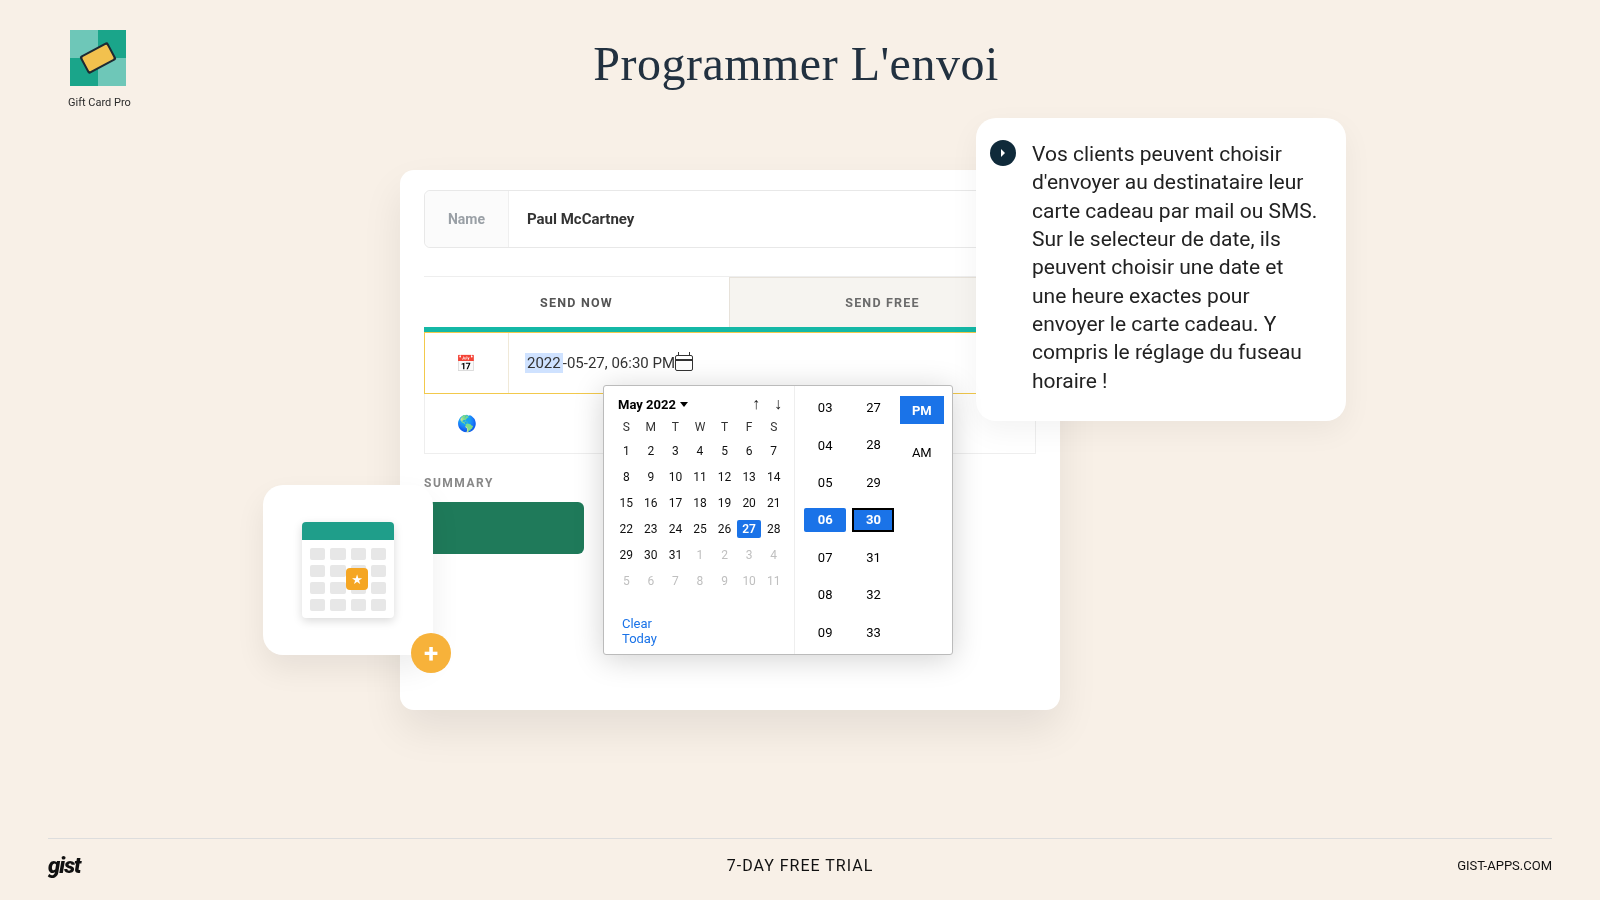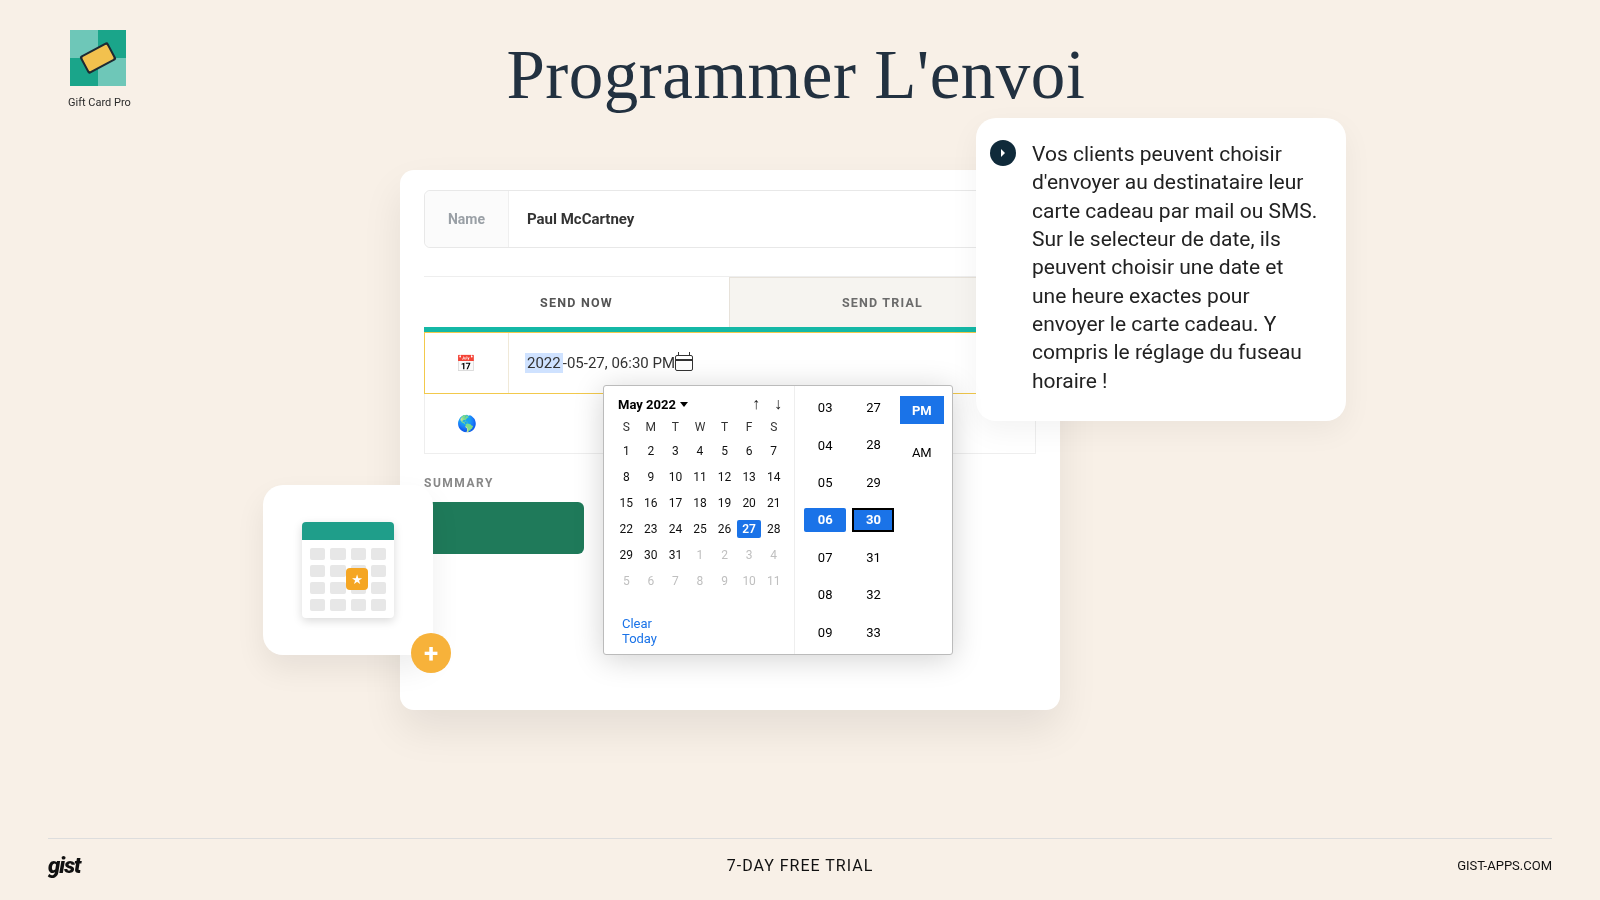--- a/index.html
+++ b/index.html
@@ -27,21 +27,21 @@
     margin-top: 6px;
     white-space: nowrap;
   }
 
   
   .main-heading {
     position: absolute;
     left: 0; right: 8px;
     top: 36px;
     text-align: center;
-    font-size: 69px;
+    font-size: 48px;
     font-weight: 500;
     color: #223140;
     letter-spacing: 0.5px;
     font-family: Georgia, "Times New Roman", serif;
   }
 
   
   .app-card {
     position: absolute;
     left: 400px;
@@ -348,21 +348,21 @@
 <h1 class="main-heading">Programmer L'envoi</h1>
 
 <div class="app-card">
   <div class="name-row">
     <div class="name-label-cell">Name</div>
     <div class="name-value-cell">Paul McCartney</div>
   </div>
 
   <div class="send-tabs">
     <div class="send-tab">SEND NOW</div>
-    <div class="send-tab active">SEND TRIAL</div>
+    <div class="send-tab active">SEND FREE</div>
   </div>
 
   <div class="date-input-row">
     <div class="date-icon-cell">📅</div>
     <div class="date-value-cell">
       <span class="date-text">
         <span class="hl">2022</span><span>-05-27, 06:30 PM</span>
       </span>
       <span class="cal-inline-icon"></span>
     </div>

